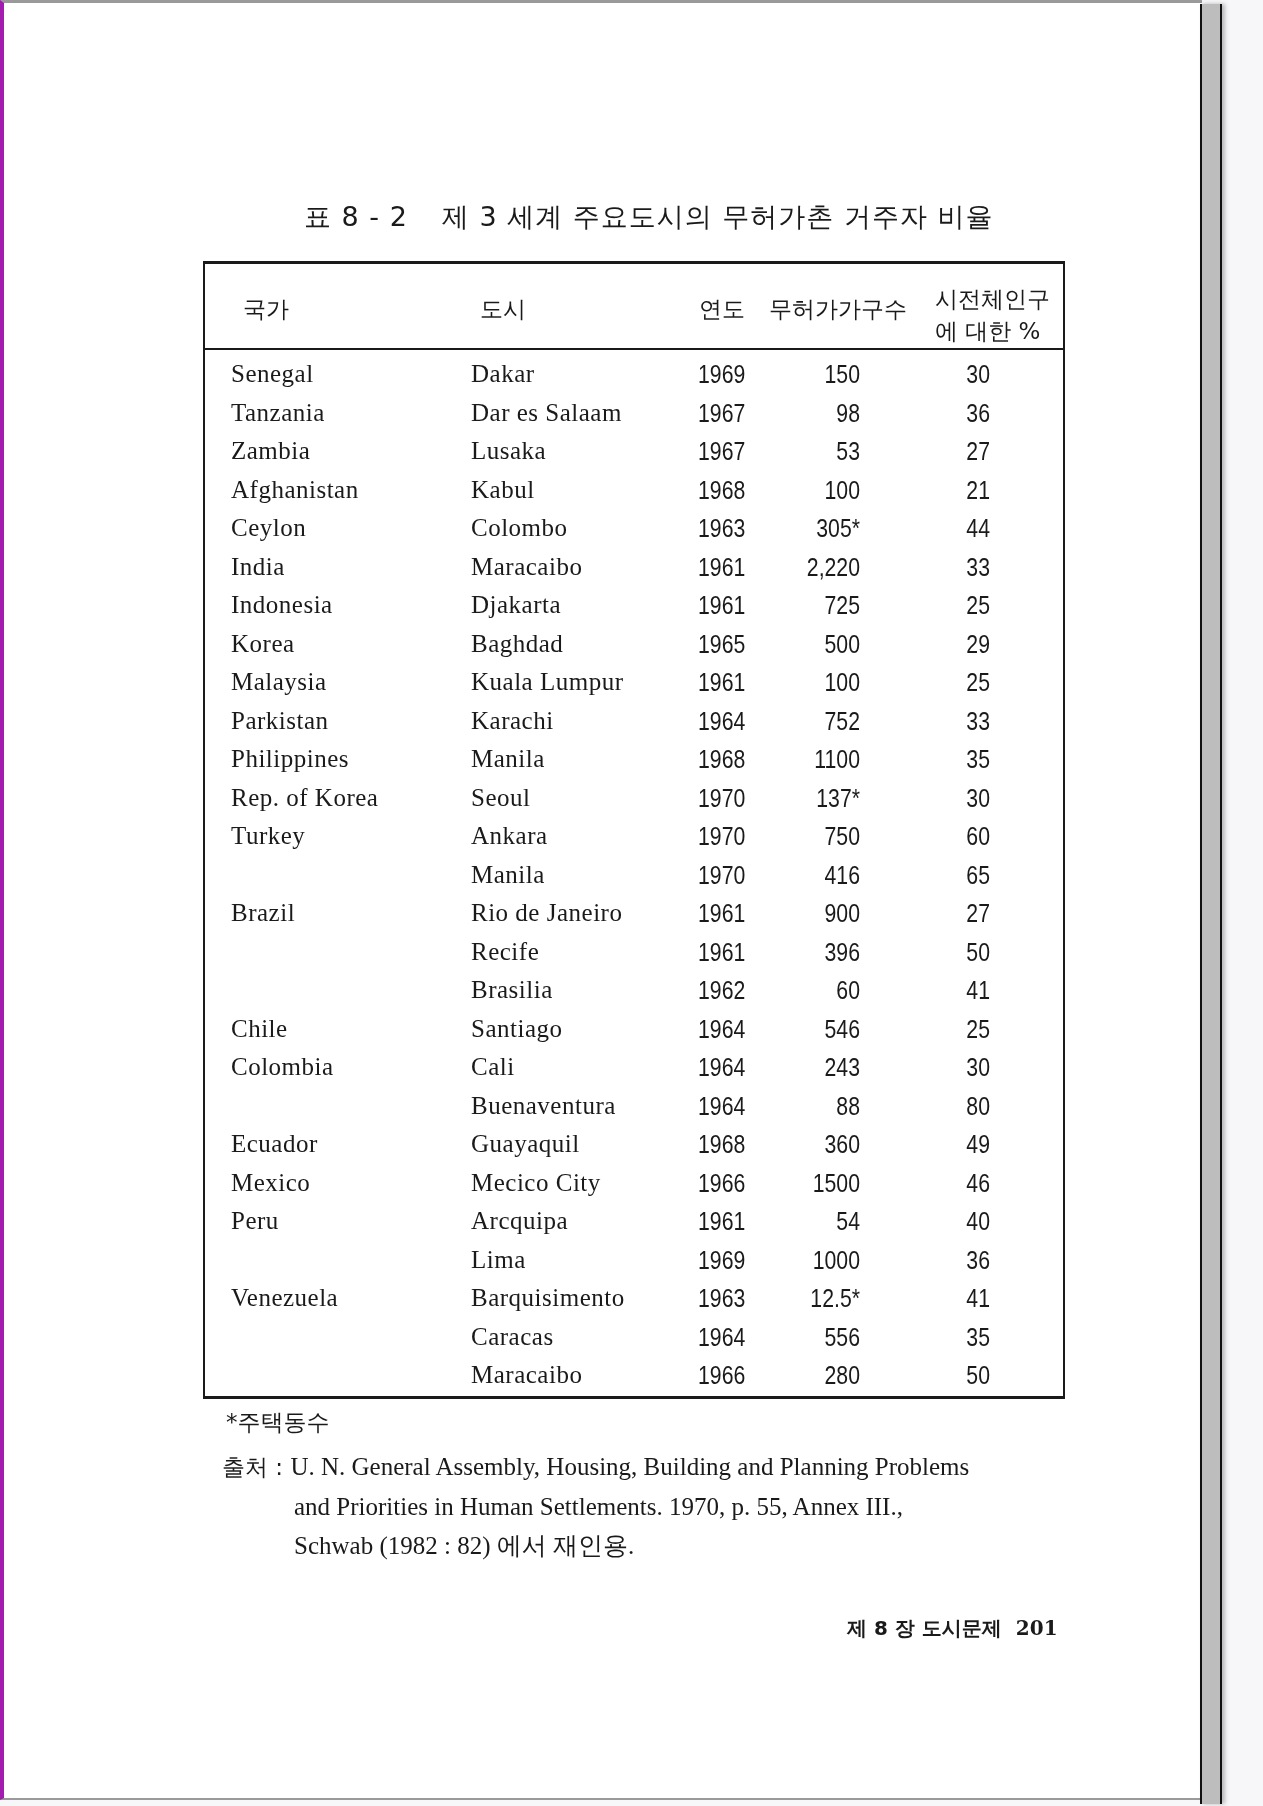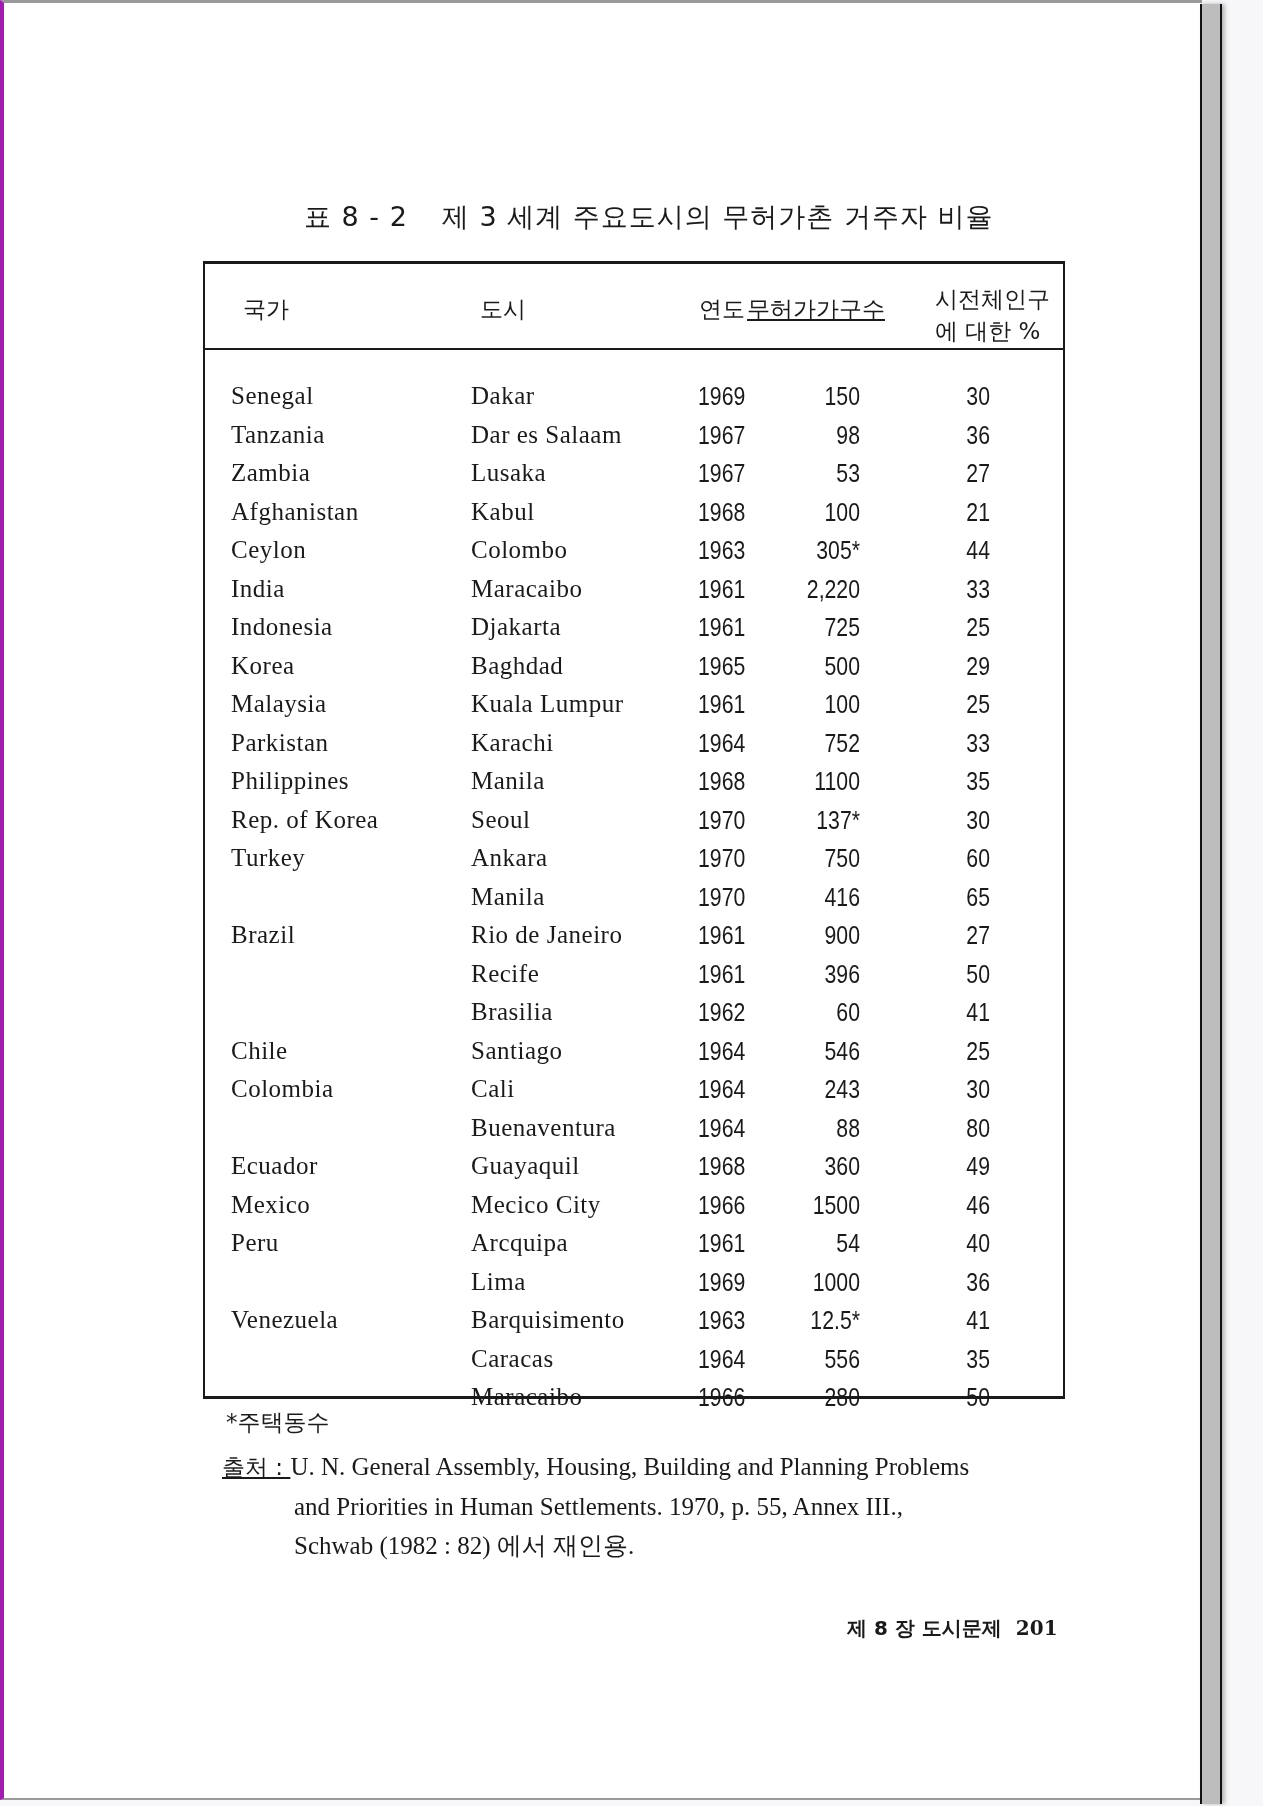--- a/index.html
+++ b/index.html
@@ -36,39 +36,39 @@
       box-sizing: border-box;
     }
     .thead {
       position: relative; height: 84px; border-bottom: 2px solid #1a1a1a;
       font-family: "DejaVu Sans", sans-serif; font-size: 23px;
     }
     .th { position: absolute; white-space: nowrap; }
     .th-country { left: 38px; top: 30px; text-align: center; }
     .th-city { left: 275px; top: 30px; }
     .th-year { left: 494px; top: 30px; }
-    .th-count { left: 542px; top: 30px; text-decoration: underline; }
+    .th-count { left: 564px; top: 30px; }
     .th-pct { left: 730px; top: 19px; line-height: 32px; text-align: left; }
-    .tbody { position: relative; padding-top: 30px; }
+    .tbody { position: relative; padding-top: 8px; }
     .row { position: relative; height: 38.5px; font-size: 25px; }
     .row span { position: absolute; top: 2px; white-space: nowrap; }
     .c-country { left: 26px; letter-spacing: 0.5px; }
     .c-city { left: 266px; letter-spacing: 0.5px; }
     .c-year { left: 493px; font-family: "Liberation Sans Narrow", "Liberation Sans", sans-serif; transform: scaleX(0.85); transform-origin: left; }
     .c-count { left: 585px; width: 70px; text-align: right; font-family: "Liberation Sans", sans-serif; transform: scaleX(0.85); transform-origin: right; }
     .c-pct { left: 745px; width: 40px; text-align: right; font-family: "Liberation Sans", sans-serif; transform: scaleX(0.85); transform-origin: right; }
     .footnote {
       position: absolute; left: 222px; top: 1404px;
       font-family: "DejaVu Sans", sans-serif; font-size: 23px;
     }
     .source {
       position: absolute; left: 218px; top: 1444px; width: 860px;
       font-size: 25px; line-height: 39px;
     }
-    .source .label { font-family: "DejaVu Sans", sans-serif; font-size: 23px; text-decoration: underline; }
+    .source .label { font-family: "DejaVu Sans", sans-serif; font-size: 23px; }
     .source .indent { padding-left: 72px; display: block; }
     .page-footer {
       position: absolute; left: 843px; top: 1612px;
       font-family: "DejaVu Sans", sans-serif; font-size: 20px; font-weight: bold;
       white-space: nowrap;
     }
     .page-footer .pnum { margin-left: 14px; font-family: "DejaVu Serif", serif; }
   </style>
 </head>
 <body>

